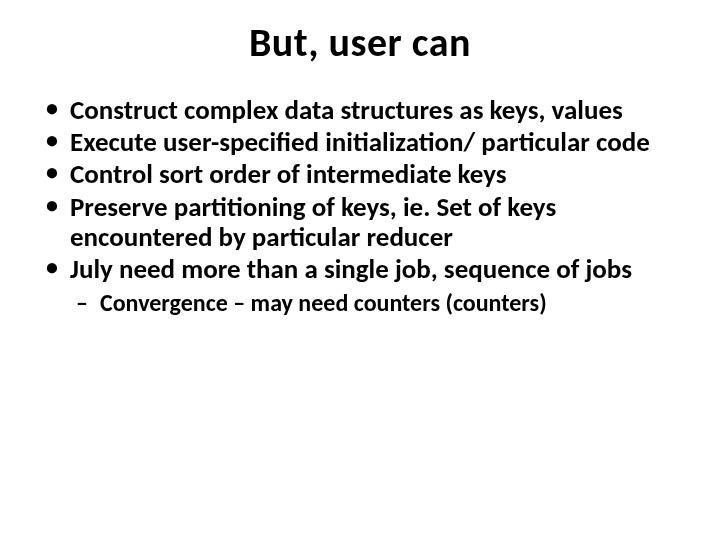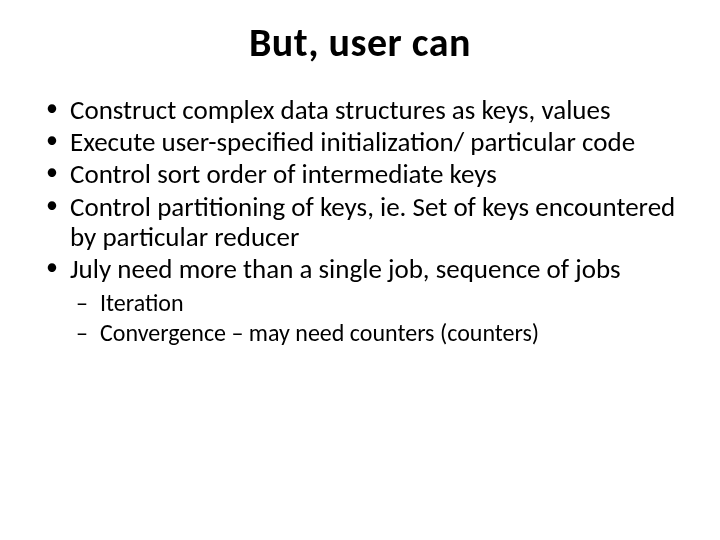--- a/index.html
+++ b/index.html
@@ -1,34 +1,33 @@
 <!DOCTYPE html>
 <html><head>
 <meta charset="utf-8">
 <style>
-  * { margin: 0; padding: 0; box-sizing: border-box; }
+  * { margin: 0; padding: 0; box-sizing: border-box; font-weight: bold; }
   html, body { width: 720px; height: 540px; background: #fff; font-family: Calibri, Arial, sans-serif; color: #000; }
   .slide { width: 720px; height: 540px; padding: 18px 40px 20px 40px; position: relative; }
   .title { font-size: 40px; text-align: center; margin-bottom: 28px; letter-spacing: 0.5px; }
   ul.main { list-style: none; }
   ul.main > li { font-size: 27px; line-height: 1.12; margin-bottom: 2px; position: relative; padding-left: 30px; }
   ul.main > li::before { content: "•"; position: absolute; left: 6px; top: 0; font-size: 24px; }
   ul.sub { list-style: none; margin: 4px 0 6px 0; }
   ul.sub > li { font-size: 24px; line-height: 1.25; position: relative; padding-left: 60px; }
   ul.sub > li::before { content: "–"; position: absolute; left: 36px; top: 0; }
 </style>
 </head>
 <body>
 
 <div class="slide">
   <h1 class="title">But, user can</h1>
   <ul class="main">
     <li>Construct complex data structures as keys, values</li>
     <li>Execute user-specified initialization/ particular code</li>
     <li>Control sort order of intermediate keys</li>
-    <li>Control partitioning of keys, ie. Set of keys encountered by particular reducer</li>
+    <li>Preserve partitioning of keys, ie. Set of keys encountered by particular reducer</li>
     <li>July need more than a single job, sequence of jobs</li>
   </ul>
   <ul class="sub">
-    <li>Iteration</li>
     <li>Convergence – may need counters (counters)</li>
   </ul>
 </div>
 
 </body></html>

